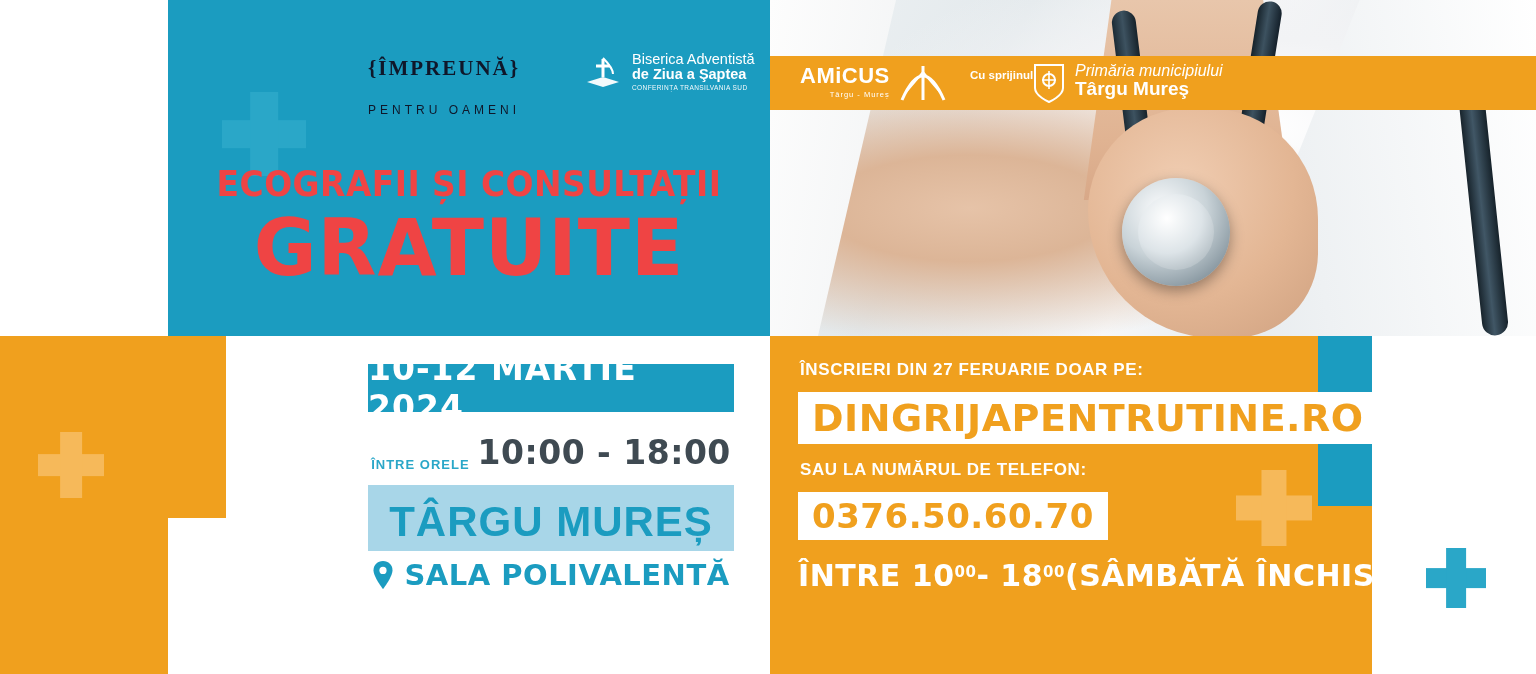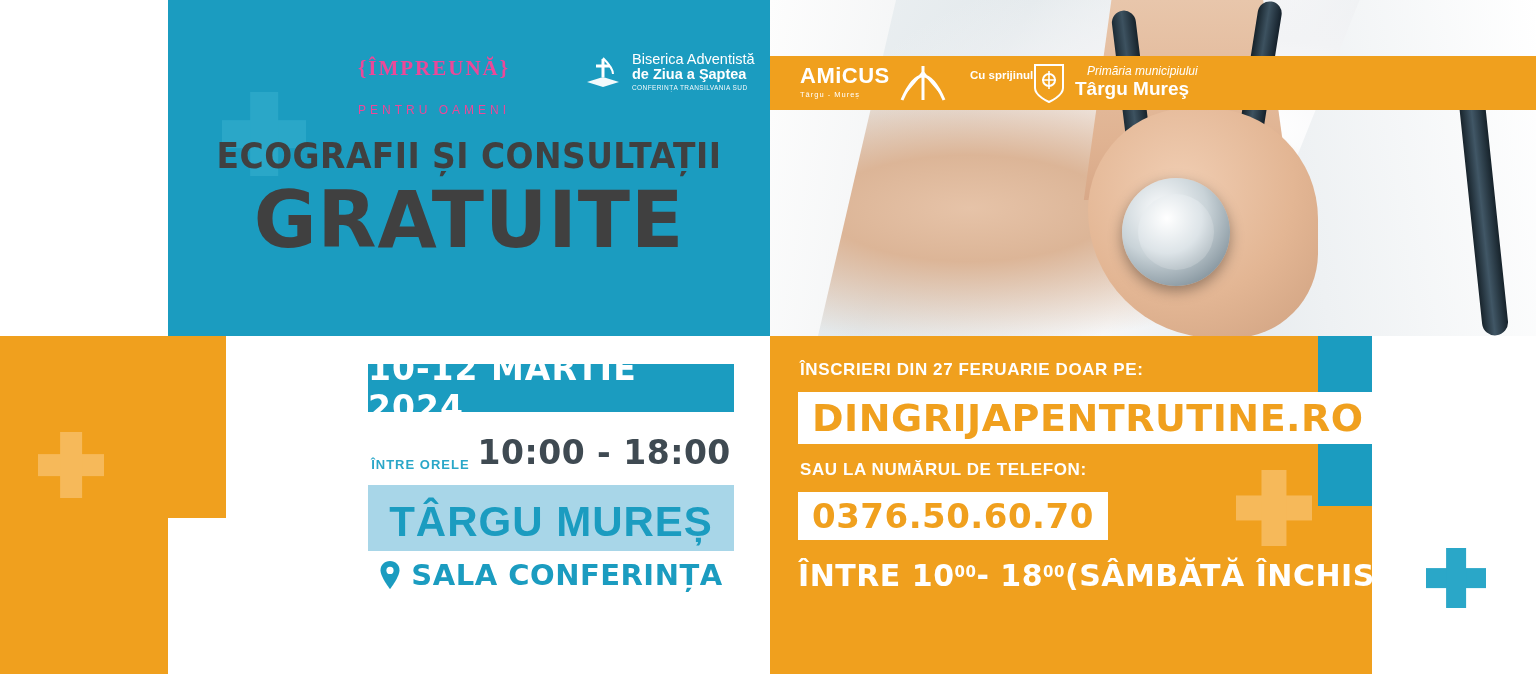--- a/index.html
+++ b/index.html
@@ -30,32 +30,32 @@
   .cross .h{left:0;top:50%;transform:translateY(-50%);width:100%;height:33%;}
   .cross .v{top:0;left:50%;transform:translateX(-50%);height:100%;width:33%;}
 
   .cross-1{left:222px;top:92px;width:84px;height:84px;color:#2aa7c8;}
   .cross-2{left:38px;top:432px;width:66px;height:66px;color:#f6b95a;}
   .cross-3{left:1236px;top:470px;width:76px;height:76px;color:#f6b95a;}
   .cross-4{left:1426px;top:548px;width:60px;height:60px;color:#2aa7c8;}
 
   
   .logo-row{position:absolute;left:168px;top:48px;width:602px;height:62px;}
-  .logo-impreuna{position:absolute;left:190px;top:8px;text-align:center;color:#ec4899;}
+  .logo-impreuna{position:absolute;left:200px;top:8px;text-align:center;color:#0f172a;}
   .logo-impreuna .l1{font-size:21px;letter-spacing:2px;font-weight:bold;font-family:"Liberation Serif",serif;}
   .logo-impreuna .l2{font-size:12px;letter-spacing:4px;margin-top:22px;}
 
   .logo-adv{position:absolute;left:415px;top:4px;display:flex;align-items:flex-start;color:#ffffff;}
   .logo-adv .mark{width:40px;height:40px;margin-right:9px;margin-top:3px;position:relative;}
   .logo-adv .txt .a1{font-size:14.5px;line-height:15px;}
   .logo-adv .txt .a2{font-size:14.5px;line-height:15px;font-weight:bold;}
   .logo-adv .txt .a4{font-size:6.5px;line-height:11px;letter-spacing:.4px;opacity:.95;}
 
   
-  .headline{position:absolute;left:168px;top:136px;width:602px;text-align:center;color:#404040;}
+  .headline{position:absolute;left:168px;top:164px;width:602px;text-align:center;color:#ef4444;}
   .headline .h1{font-size:35px;font-weight:bold;letter-spacing:.5px;font-family:"DejaVu Sans",sans-serif;
                 transform:scaleX(.94);}
   .headline .h2{font-size:79px;font-weight:bold;letter-spacing:1px;line-height:84px;margin-top:2px;
                 font-family:"DejaVu Sans",sans-serif;transform:scaleX(.97);}
 
   
   .photo-bg{position:absolute;inset:0;
     background:
       radial-gradient(ellipse at 26% 62%, #e6c3a8 0%, #dcb597 18%, rgba(220,181,151,0) 46%),
       radial-gradient(ellipse at 63% 38%, #ffffff 0%, #f2f3f5 30%, rgba(242,243,245,0) 60%),
@@ -82,28 +82,28 @@
     background:radial-gradient(circle at 36% 30%,#fbfcfd 0%,#c9d3d8 45%,#8b9aa3 78%,#5e6d76 100%);
     box-shadow:0 5px 14px rgba(0,0,0,.35);}
   .scope-head::after{content:"";position:absolute;left:16px;top:16px;right:16px;bottom:16px;border-radius:50%;
     background:radial-gradient(circle at 38% 32%,#ffffff 0%,#dde4e8 50%,#9aa7ae 100%);}
   .tube-right2{position:absolute;left:700px;top:80px;width:26px;height:256px;border-radius:14px;
     background:linear-gradient(90deg,#18242c,#415766 45%,#16222a);transform:rotate(-6deg);}
 
   
   .orange-bar{position:absolute;left:770px;top:56px;width:766px;height:54px;background:#f0a01e;
     display:flex;align-items:center;}
-  .amicus{position:absolute;left:30px;top:6px;color:#ffffff;display:flex;align-items:center;}
+  .amicus{position:absolute;left:30px;top:6px;color:#ffffff;display:flex;align-items:center;text-align:right;}
   .amicus .name{font-size:22px;font-weight:bold;letter-spacing:.5px;line-height:22px;}
   .amicus .sub{font-size:7.5px;letter-spacing:1px;margin-top:3px;}
   .amicus .bridge{margin-left:6px;position:relative;width:54px;height:40px;}
   .support{position:absolute;left:200px;top:13px;color:#ffffff;font-size:11.5px;font-weight:bold;}
   .crest{position:absolute;left:262px;top:6px;width:34px;height:42px;}
   .city{position:absolute;left:305px;top:8px;color:#ffffff;}
-  .city .c1{font-size:12px;font-style:italic;line-height:14px;margin-left:12px;}
+  .city .c1{font-size:16px;font-style:italic;line-height:14px;}
   .city .c2{font-size:19px;font-weight:bold;line-height:22px;}
 
   
   .date-badge{position:absolute;left:368px;top:364px;width:366px;height:48px;background:#1b9cc0;
     display:flex;align-items:center;justify-content:center;}
   .date-badge span{color:#ffffff;font-size:33px;font-weight:bold;letter-spacing:1px;
     font-family:"DejaVu Sans",sans-serif;}
 
   .hours-row{position:absolute;left:368px;top:430px;width:366px;height:42px;display:flex;align-items:flex-end;justify-content:center;}
   .hours-row .lbl{color:#2aa7c8;font-size:13px;font-weight:bold;letter-spacing:1px;margin-right:8px;}
@@ -246,21 +246,21 @@
   </div>
 
   <div class="venue">
     <div class="line">
       <div class="pin">
         <svg width="22" height="30" viewBox="0 0 22 30">
           <path d="M11 1 C5.5 1 1.5 5 1.5 10.2 C1.5 17 11 29 11 29 C11 29 20.5 17 20.5 10.2 C20.5 5 16.5 1 11 1 Z" fill="#1b9cc0"></path>
           <circle cx="11" cy="10.4" r="3.6" fill="#ffffff"></circle>
         </svg>
       </div>
-      <div class="vname">SALA CONFERINȚA</div>
+      <div class="vname">SALA POLIVALENTĂ</div>
     </div>
   </div>
 
   <div class="reg-label">ÎNSCRIERI DIN 27 FERUARIE DOAR PE:</div>
   <div class="site-badge">
     <span>DINGRIJAPENTRUTINE.RO</span>
   </div>
 
   <div class="phone-label">SAU LA NUMĂRUL DE TELEFON:</div>
   <div class="phone-badge">

